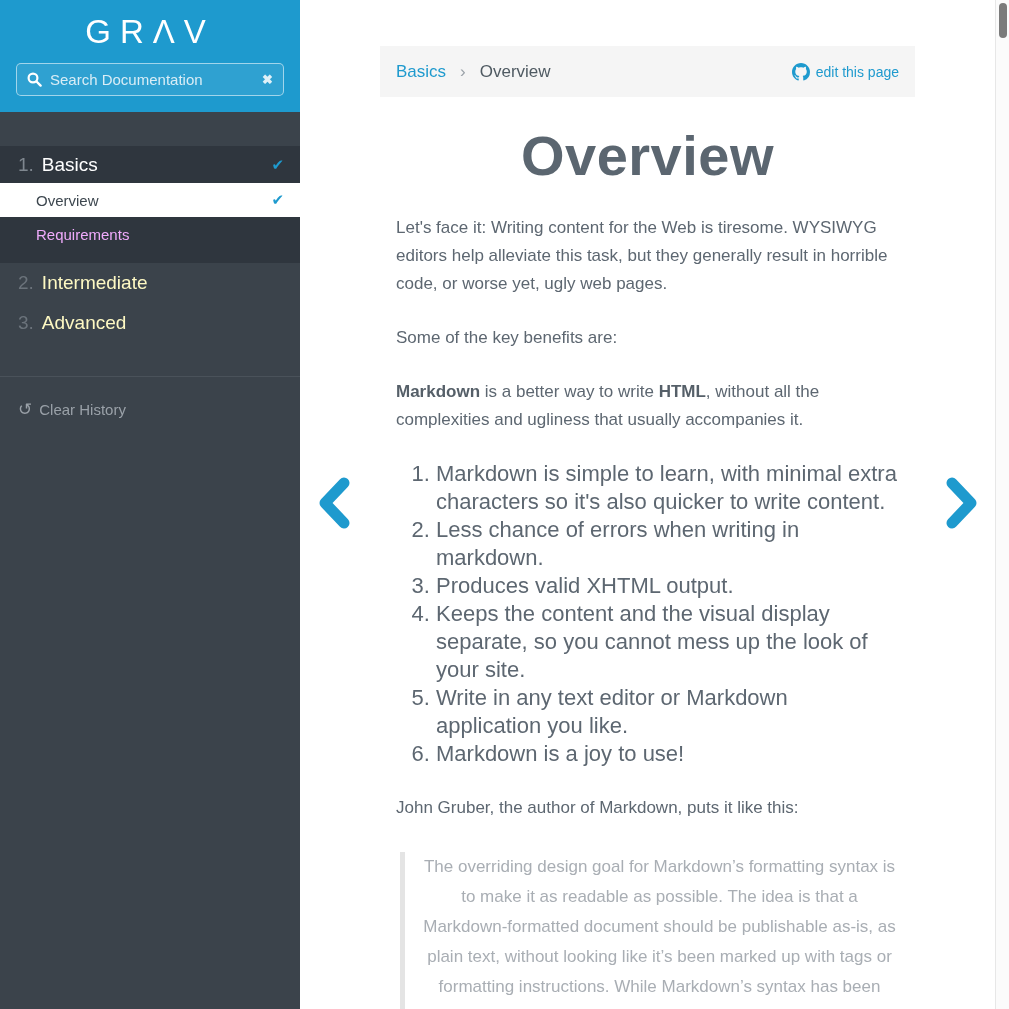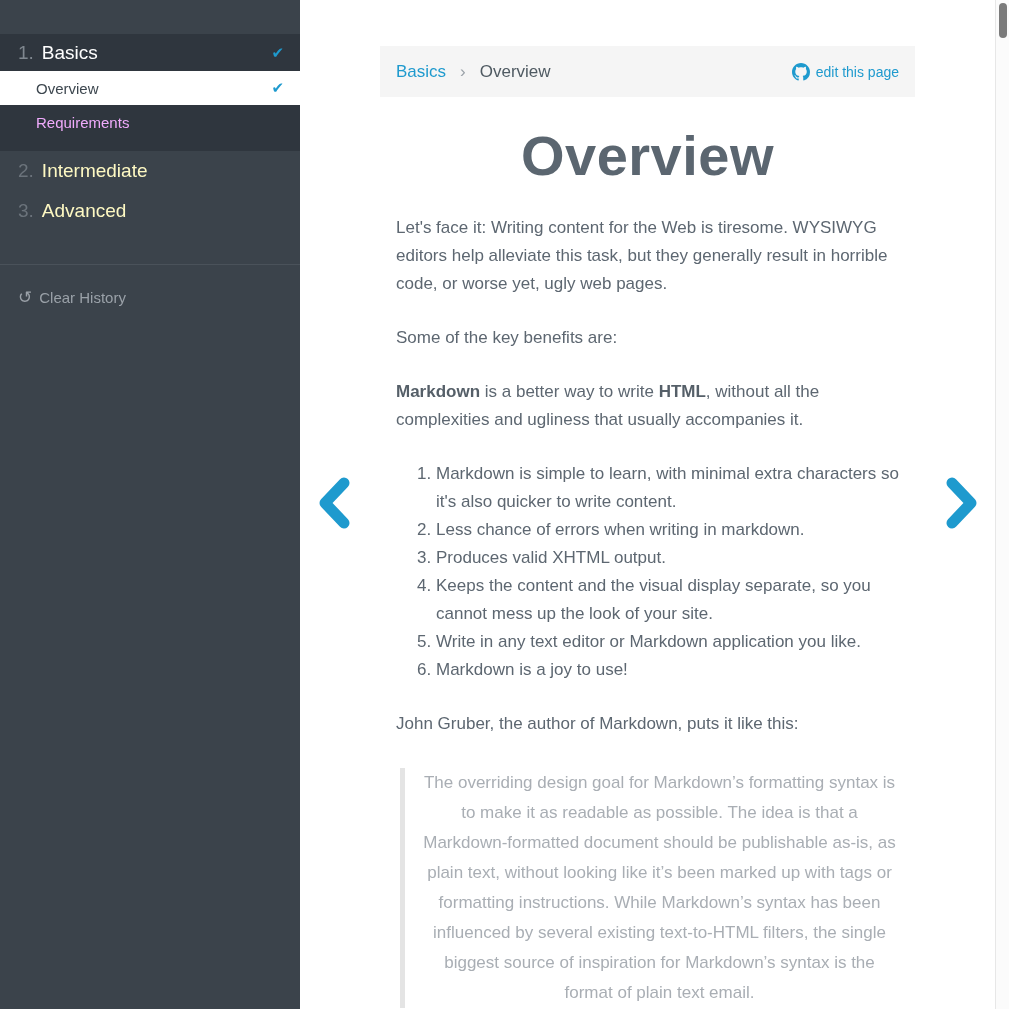--- a/index.html
+++ b/index.html
@@ -55,21 +55,21 @@
   .crumb-sep { color:#9aa1a8; margin:0 14px; font-size:17px; }
   .crumb-current { color:#4f5a62; }
   .edit-link { display:flex; align-items:center; color:#1e9ace; font-size:14px;
     text-decoration:none; cursor:pointer; }
   .edit-link svg { margin-right:6px; }
 
   .article { padding:0 16px; color:#5d6771; }
   .article h1 { text-align:center; font-size:56px; font-weight:700;
     color:#5b6670; margin:26px 0 14px 0; letter-spacing:0.5px; }
   .article p { font-size:17px; line-height:28px; margin-top:26px; }
-  .article ol { margin-top:26px; padding-left:40px; font-size:17px; line-height:28px; }
+  .article ol { margin-top:26px; padding-left:40px; font-size:22px; line-height:28px; }
   .article blockquote { margin-top:30px; margin-left:4px; border-left:5px solid #e4e4e4;
     padding-left:15px; color:#a9aeb4; font-size:17px; line-height:30px;text-align:center; }
   .b { font-weight:bold; color:#555f68; }
 
   
   .arrow { position:absolute; top:476px; cursor:pointer; }
   .arrow.left { left:316px; }
   .arrow.right { left:944px; }
 
   
@@ -77,20 +77,31 @@
     background:#fbfbfb; border-left:1px solid #e7e7e7; }
   .scroll-thumb { position:absolute; left:3px; top:3px; width:8px; height:35px;
     border-radius:4px; background:#7b7b7b; cursor:pointer; }
 </style>
 </head>
 <body>
 
 <div class="app">
 
   <aside class="sidebar">
+    <div class="sidebar-header">
+      <div class="logo">GRΛV</div>
+      <div class="searchbox">
+        <svg width="15" height="15" viewBox="0 0 15 15">
+          <circle cx="6" cy="6" r="4.4" fill="none" stroke="#ffffff" stroke-width="2.2"></circle>
+          <line x1="9.5" y1="9.5" x2="13.6" y2="13.6" stroke="#ffffff" stroke-width="2.4" stroke-linecap="round"></line>
+        </svg>
+        <input type="text" placeholder="Search Documentation" style="">
+        <span class="search-clear">✖</span>
+      </div>
+    </div>
 
     <nav class="nav">
       <div class="chapter active">
         <span class="num">1.</span>
         <span class="lbl">Basics</span>
         <span class="check">✔</span>
       </div>
       <div class="sub selected">
         <span>Overview</span>
         <span class="check">✔</span>

